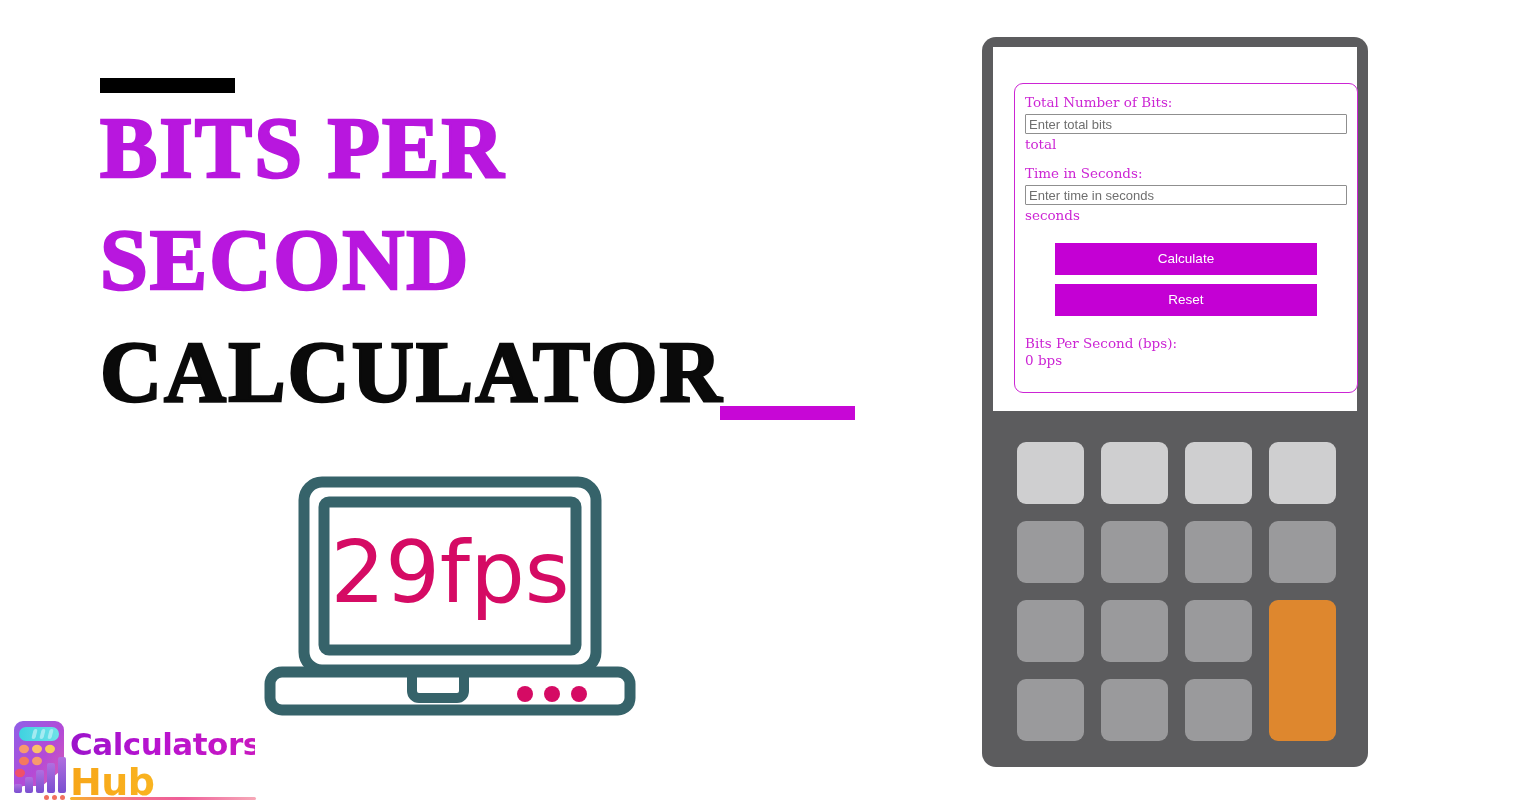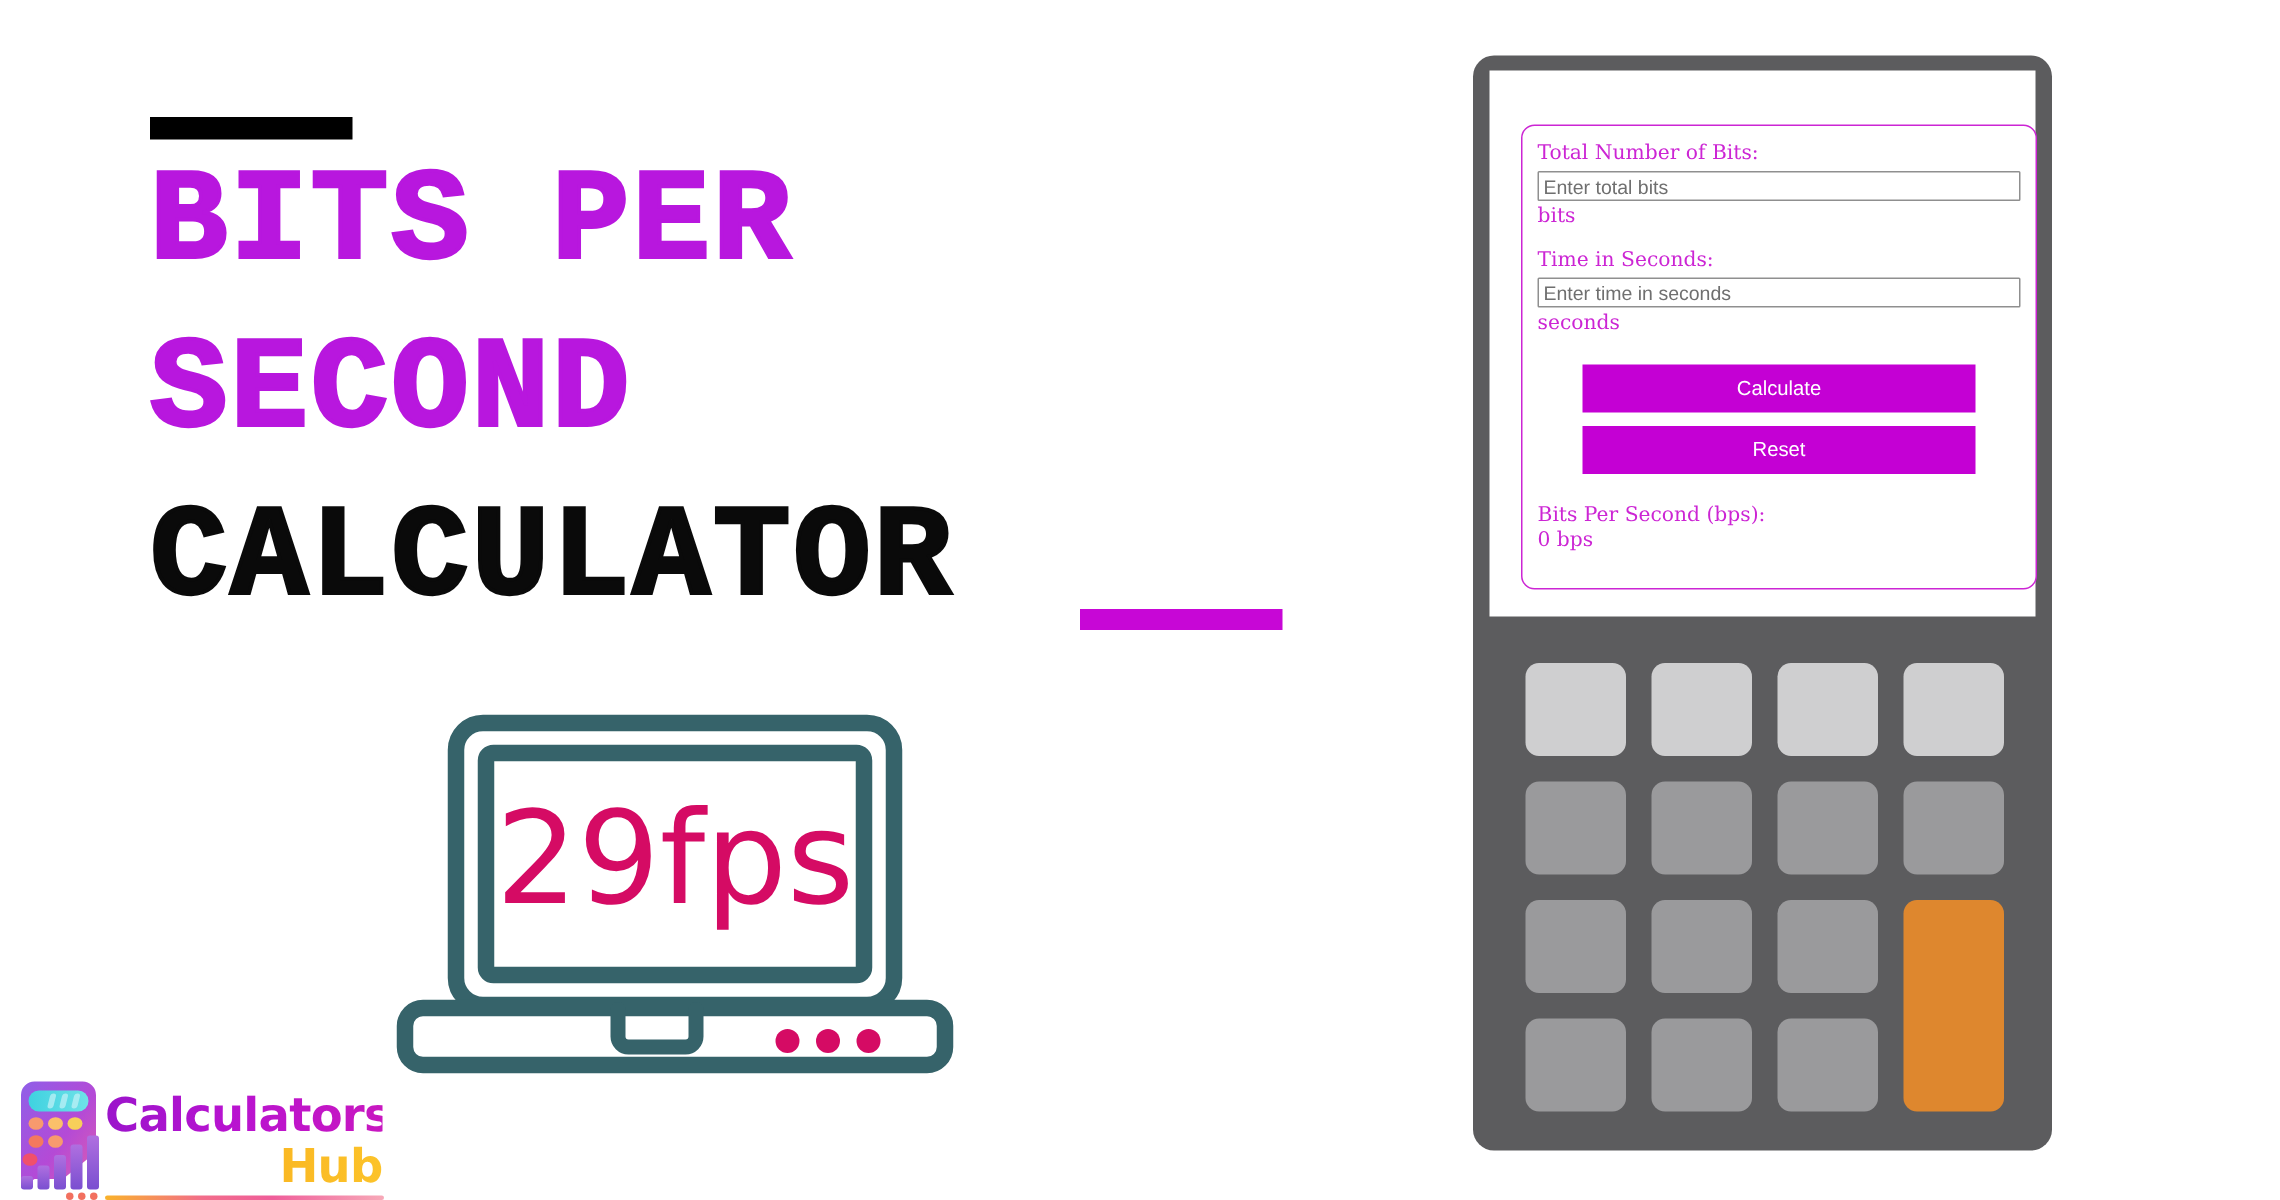--- a/index.html
+++ b/index.html
@@ -30,21 +30,21 @@
   .rule-magenta {
     position: absolute;
     left: 720px; top: 406px;
     width: 135px; height: 14px;
     background: #c707d6;
   }
   .title {
     position: absolute;
     left: 100px; top: 92px;
     width: 830px;
-    font-family: Liberation Mono, monospace;
+    font-family: Liberation Serif, serif;
     font-weight: bold;
     font-size: 86px;
     line-height: 112px;
     letter-spacing: 2px;
     text-transform: uppercase;
     -webkit-text-stroke: 2.5px currentColor;
   }
   .title .ln {
     display: block;
     white-space: nowrap;
@@ -85,28 +85,27 @@
   .logo-line1 {
     font-size: 31px;
     color: #a516c8;
     background: linear-gradient(90deg, #9b14cb 0%, #b813d0 45%, #c818c0 100%);
     -webkit-background-clip: text;
     background-clip: text;
     -webkit-text-fill-color: transparent;
     padding-top: 11px;
   }
   .logo-line2 {
-    font-size: 31px;
+    font-size: 38px;
     color: #f4a81e;
     background: linear-gradient(90deg, #f7a618 0%, #fcc32a 100%);
     -webkit-background-clip: text;
     background-clip: text;
     -webkit-text-fill-color: transparent;
     padding-top: 3px;
-    text-align: right;
   }
   .logo-underline {
     position: absolute;
     left: 62px; top: 79px;
     width: 186px; height: 3px;
     background: linear-gradient(90deg, #f9b22a 0%, #f26d8a 35%, #ef5e9a 60%, #f7a9b8 100%);
     border-radius: 2px;
   }
   .logo-dots {
     position: absolute;
@@ -315,21 +314,21 @@
 
 <div class="device">
 
   <div class="device-screen">
 
     <div class="calc-card">
 
       <div class="field-group">
         <div class="field-label">Total Number of Bits:</div>
         <input class="field-input" type="text" placeholder="Enter total bits" style="">
-        <div class="field-unit">bits</div>
+        <div class="field-unit">total</div>
       </div>
 
       <div class="field-group">
         <div class="field-label">Time in Seconds:</div>
         <input class="field-input" type="text" placeholder="Enter time in seconds" style="">
         <div class="field-unit">seconds</div>
       </div>
 
       <div class="btn-wrap">
         <button class="calc-btn">Calculate</button>

